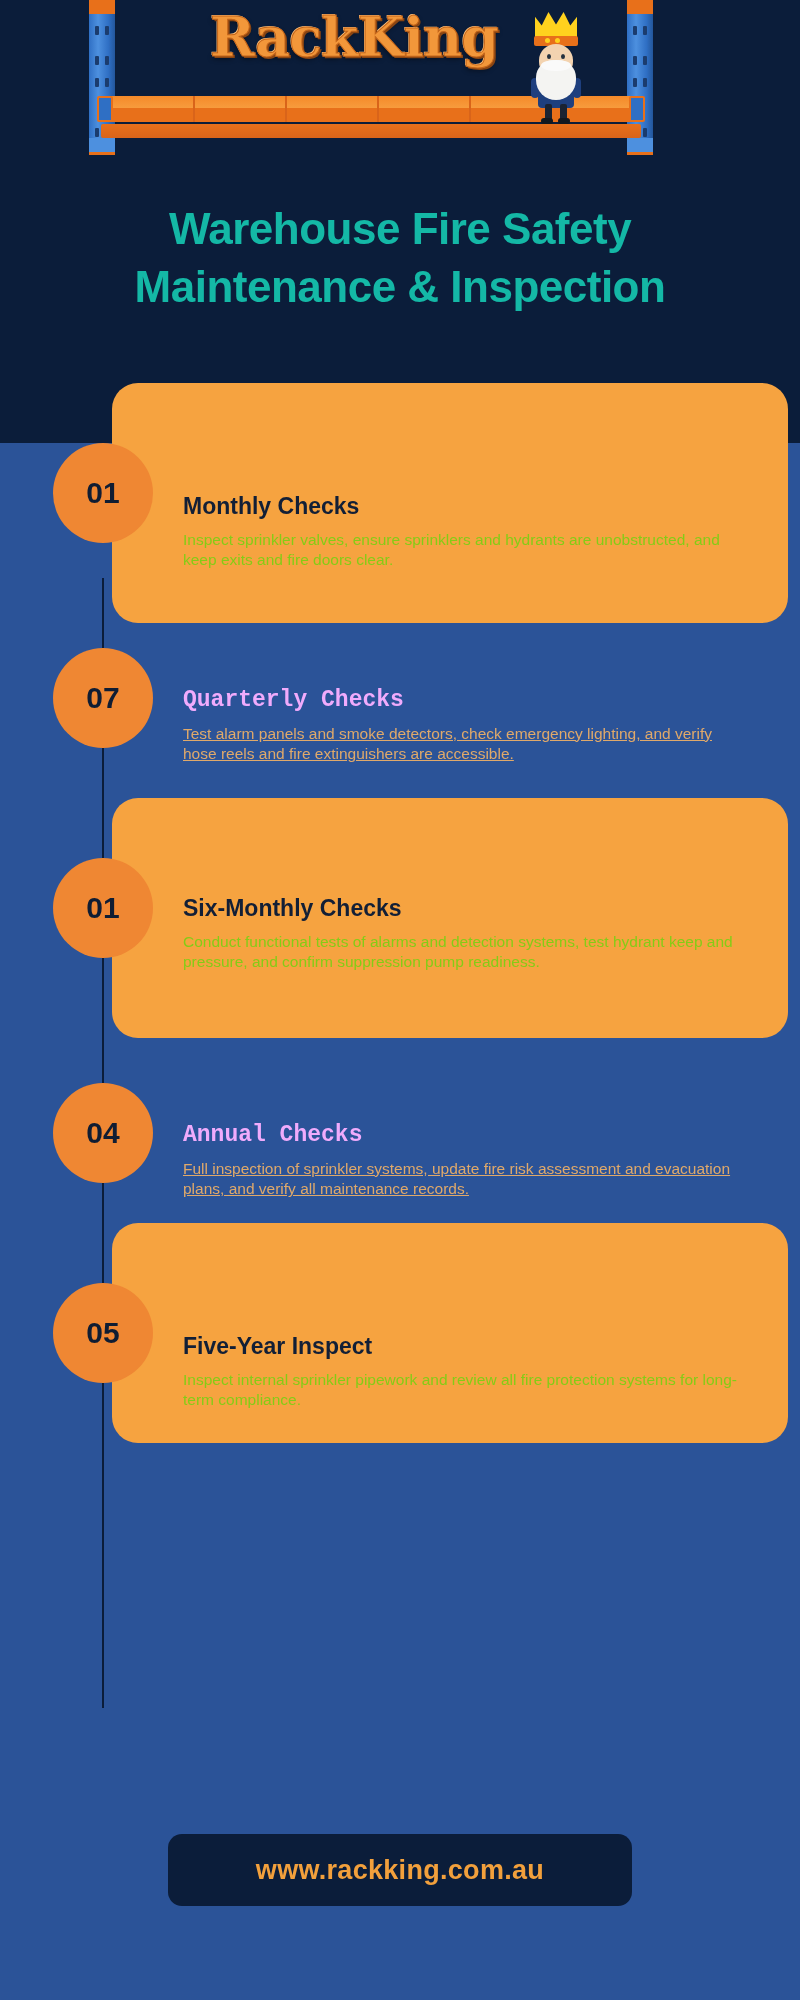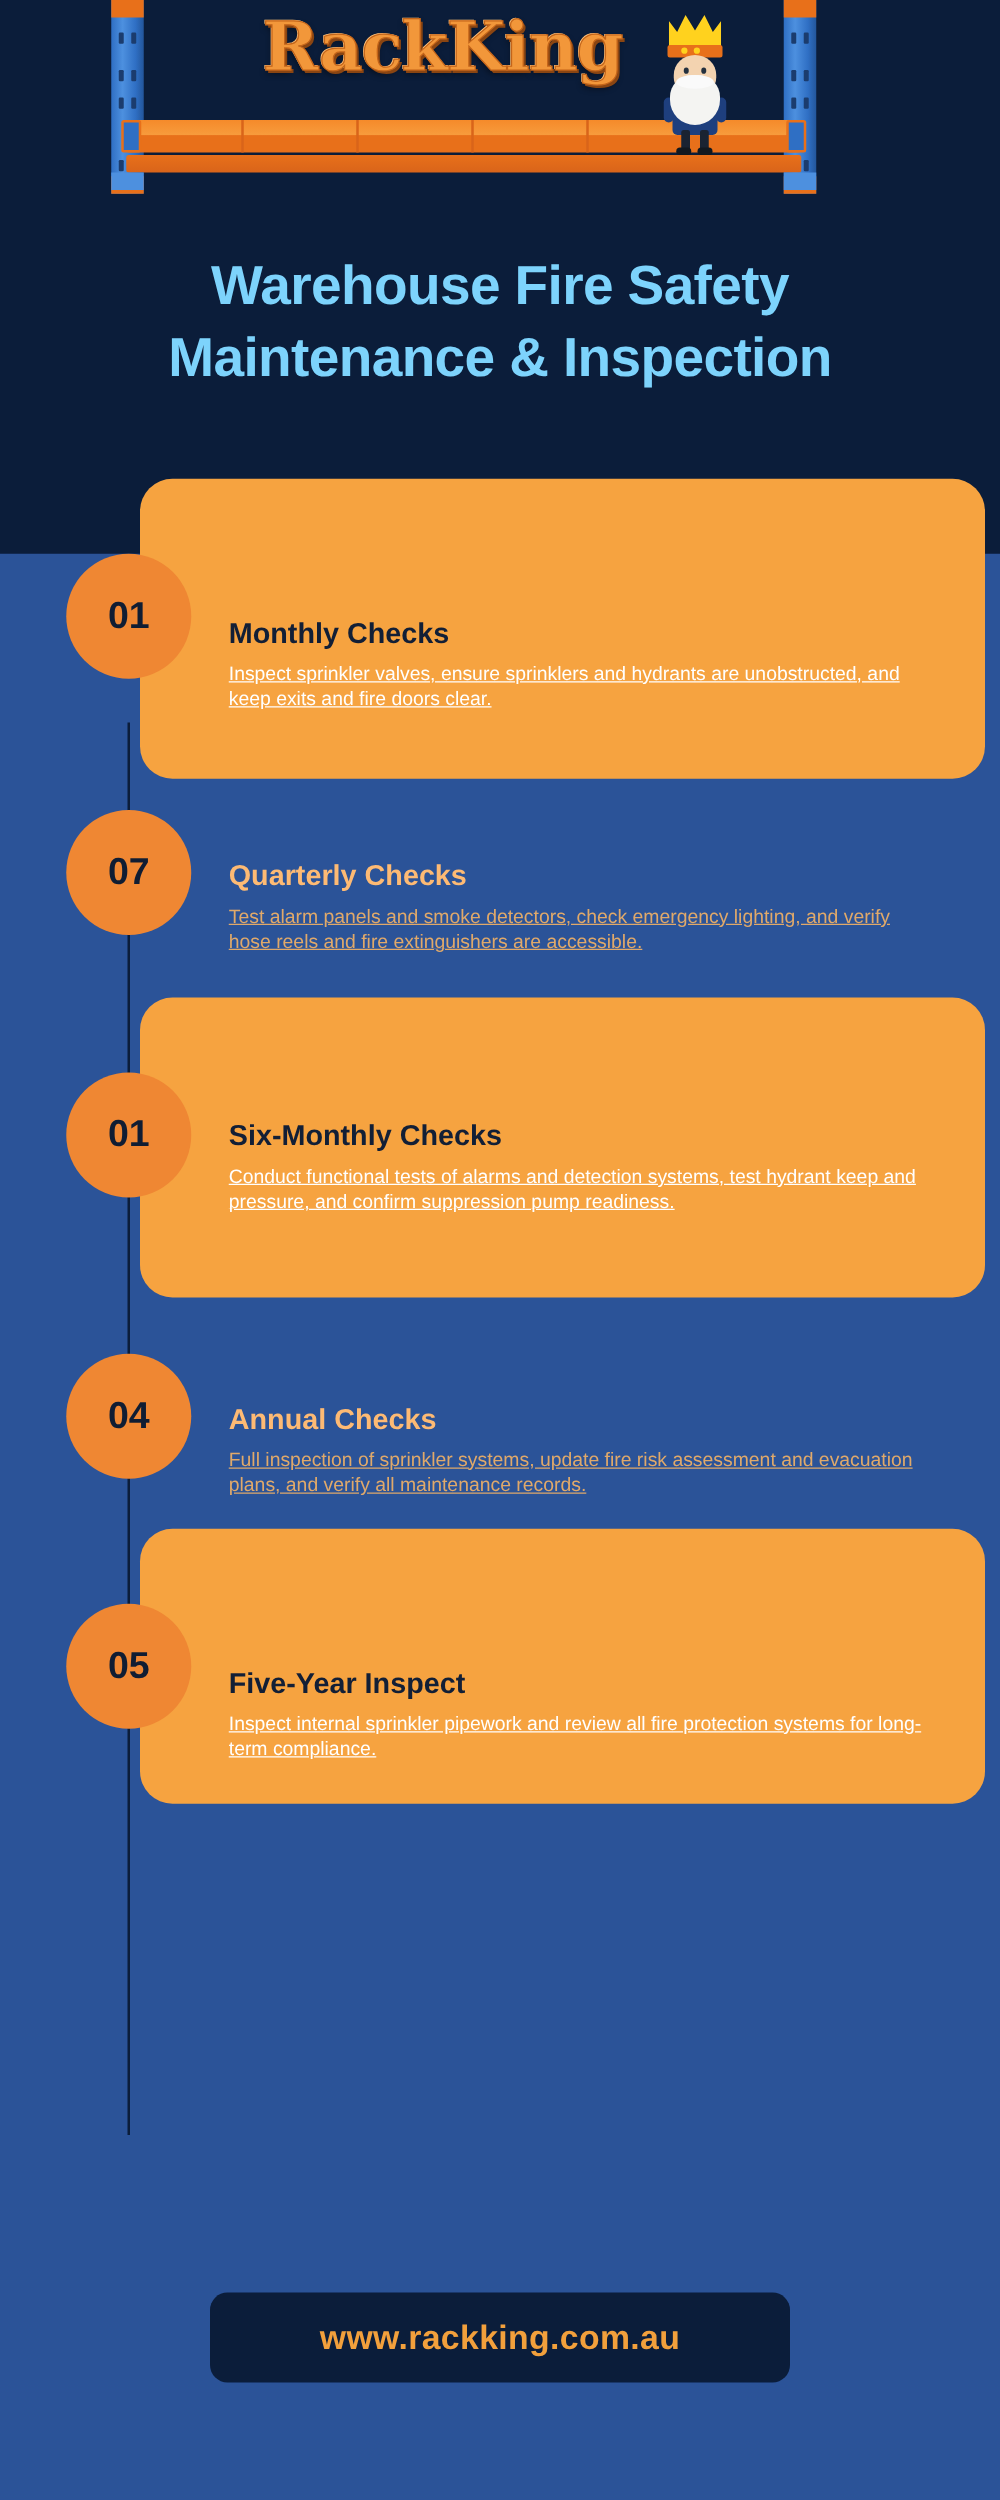--- a/index.html
+++ b/index.html
@@ -114,21 +114,21 @@
     background:#1a2332; border-radius:2px;
   }
   .shoe {
     position:absolute; top:110px; width:12px; height:6px;
     background:#12181f; border-radius:3px;
   }
 
   .title {
     position:absolute; left:0; right:0; top:200px;
     text-align:center;
-    color:#7dd3fc;
+    color:#14b8a6;
     font-size:44px;
     font-weight:700;
     line-height:1.32;
     letter-spacing:-0.5px;
     padding:0 28px;
   }
 
   
   .timeline { position:absolute; left:0; top:443px; width:800px; height:1557px; }
   .spine {
@@ -146,22 +146,22 @@
     background:#ef8733; border-radius:50%;
     display:flex; align-items:center; justify-content:center;
     color:#101d33; font-size:30px; font-weight:700;
     z-index:3;
   }
   .step-text { position:absolute; left:183px; width:560px; z-index:2;margin-top:48px; }
   .step-title { font-size:23px; font-weight:700; line-height:1.2; margin-bottom:9px; }
   .step-body  { font-size:15.5px; line-height:1.34; }
 
   .on-card .step-title { color:#121f36; }
-  .on-card .step-body  { color:#ffffff;text-decoration:underline; }
-  .on-blue .step-title { color:#fdba74; }
+  .on-card .step-body  { color:#84cc16; }
+  .on-blue .step-title { color:#f0abfc;font-family:Liberation Mono, monospace; }
   .on-blue .step-body  { color:#e0a96a;text-decoration:underline; }
 
   
   .footer-pill {
     position:absolute; left:168px; top:1834px;
     width:464px; height:72px;
     background:#0b1d3a; border-radius:14px;
     display:flex; align-items:center; justify-content:center;
   }
   .footer-pill span {

